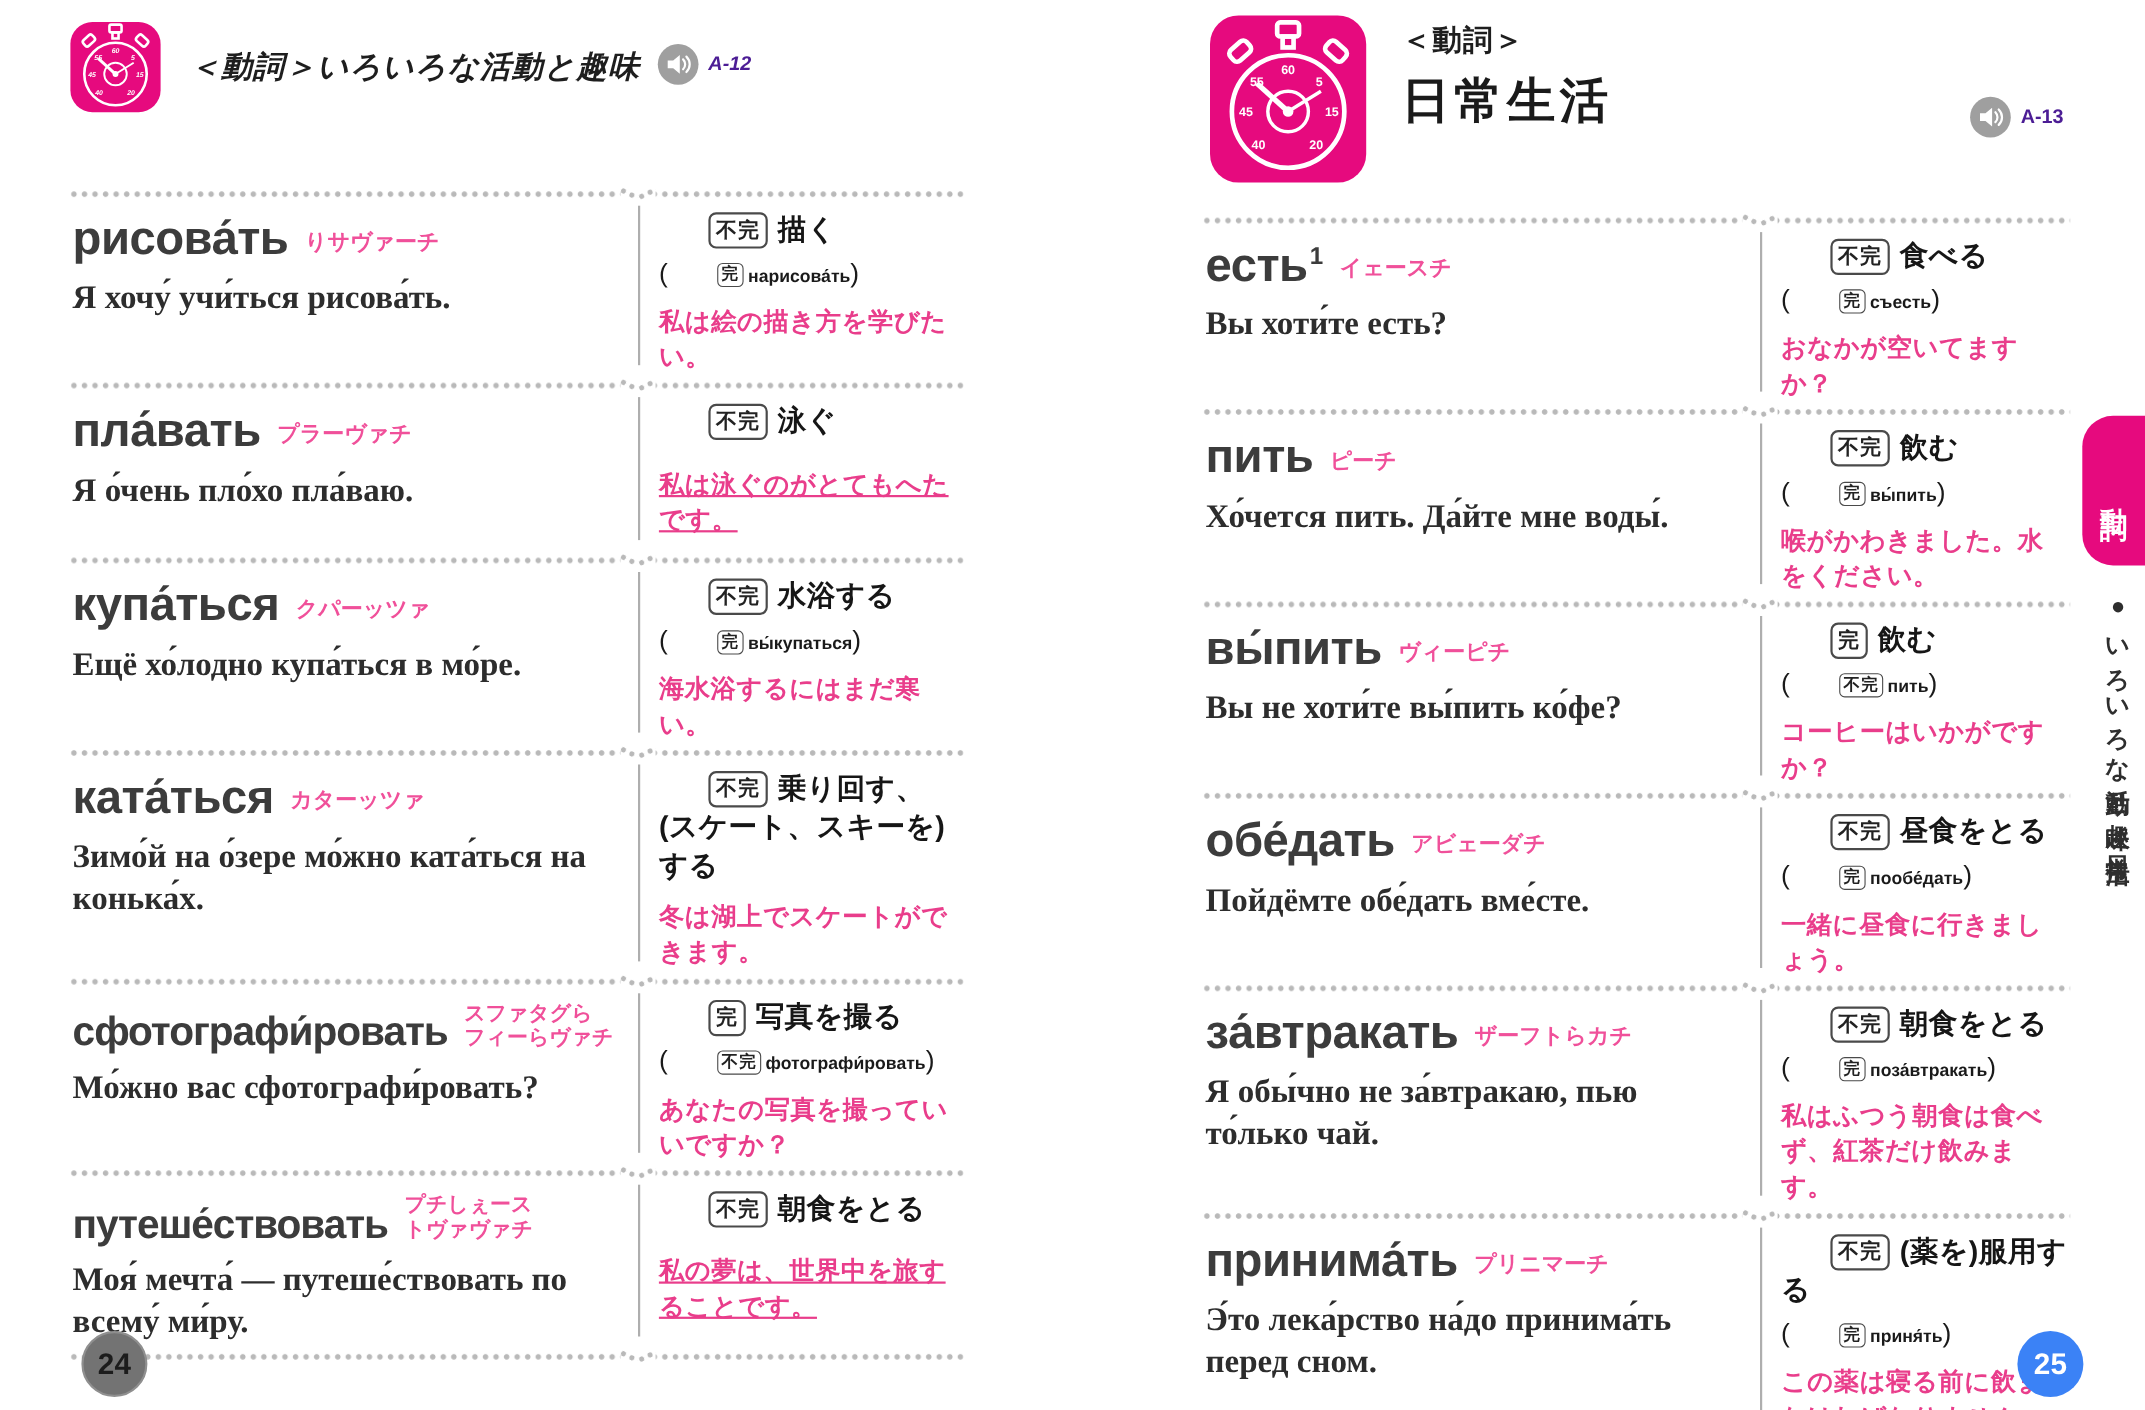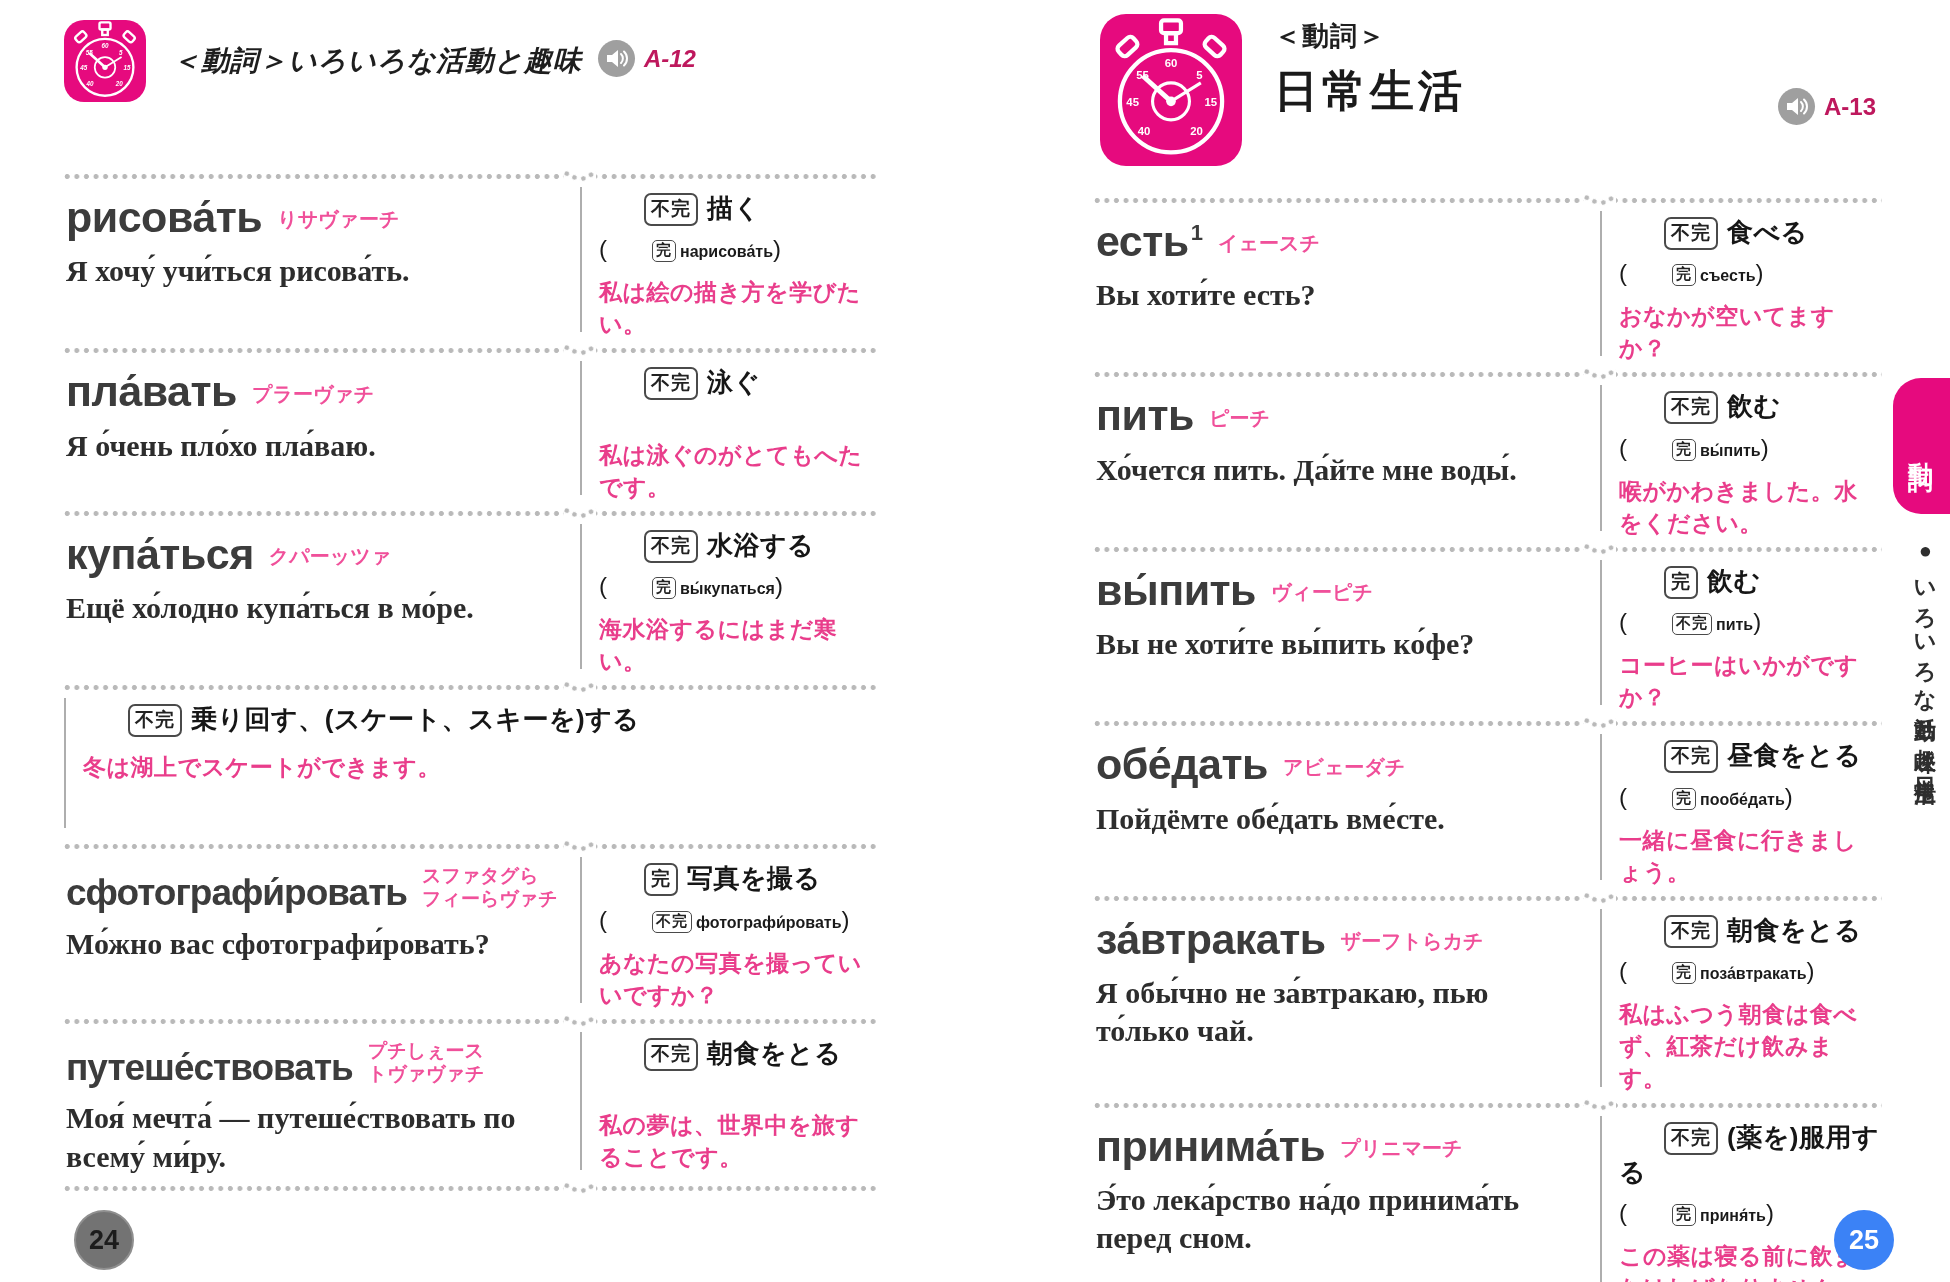--- a/index.html
+++ b/index.html
@@ -12,21 +12,21 @@
   #page-24 { left:64px;  width:812px; }
   #page-25 { left:1094px; width:788px; }
 
   
   .hdr-l { height:172px; display:flex; align-items:flex-start; box-sizing:border-box;font-style:italic; }
   .icon-s { width:82px; height:82px; border-radius:20px; background:#e60a7e; margin-top:20px; flex:0 0 auto; }
   .hdr-l .ttl { margin-top:42px; margin-left:26px; font-size:28px; font-weight:bold; color:#1e1e1e; letter-spacing:1px; white-space:nowrap; }
   .audio { display:flex; align-items:center; gap:9px; }
   .hdr-l .audio { margin-top:40px; margin-left:16px; }
   .audio-circle { width:37px; height:37px; border-radius:50%; background:#9f9f9f; flex:0 0 auto; }
-  .audio-code { font-size:24px; font-weight:bold; color:#be185d;text-align:right; }
+  .audio-code { font-size:18px; font-weight:bold; color:#4c1d95;text-align:right; }
 
   .hdr-r { position:relative; height:196px; }
   .icon-b { position:absolute; left:6px; top:14px; width:142px; height:152px; border-radius:26px; background:#e60a7e; }
   .hdr-r .cat { position:absolute; left:180px; top:18px; font-size:27px; font-weight:bold; color:#1e1e1e; letter-spacing:1px; }
   .hdr-r .ttl-big { position:absolute; left:180px; top:62px; font-size:44px; font-weight:bold; color:#1a1a1a; letter-spacing:4px; }
   .hdr-r .audio { position:absolute; right:6px; top:88px; }
 
   
   .sep { position:relative; height:9px;
     background-image:radial-gradient(circle at 3.2px 4.5px,#b9b9b9 2.1px,transparent 2.9px);
@@ -58,21 +58,21 @@
   .example { font-family:"Liberation Serif","DejaVu Serif",serif; font-weight:bold; font-size:30px; color:#2d2d2d; margin-top:12px; line-height:1.28; }
 
   .asp-box { display:inline-block; border:2px solid #4a4a4a; border-radius:7px; font-size:19px; font-weight:bold; color:#222; padding:1px 5px 2px; margin-right:9px; vertical-align:2px; letter-spacing:1px;margin-left:45px; }
   .meaning { font-size:26px; font-weight:bold; color:#161616; letter-spacing:0.5px; line-height:1.35; }
   .pair-line { margin-top:9px; font-size:21px; color:#1a1a1a; }
   .pair-line::before { content:'('; font-size:24px; }
   .pair-line::after  { content:')'; font-size:24px; }
   .pair-line .asp-box { font-size:15px; border-width:1.5px; border-radius:5px; padding:0 3px 1px; margin-right:4px; vertical-align:2px; }
   .pair-word { font-weight:bold; font-size:16px; }
   .trans { color:#e93d8b; font-size:23px; font-weight:bold; margin-top:13px; line-height:1.4; letter-spacing:0.5px; }
-  .trans.gap { margin-top:38px; }
+  .trans.gap { margin-top:23px;text-decoration:underline; }
 
   
   .side-tab { position:absolute; right:0; top:378px; width:57px; height:136px; background:#e60a7e; border-radius:28px 0 0 28px; display:flex; align-items:center; justify-content:center; }
   .side-tab span { writing-mode:vertical-rl; color:#fff; font-size:25px; font-weight:bold; letter-spacing:4px; }
   .side-note { position:absolute; right:10px; top:538px; writing-mode:vertical-rl; font-size:22px; font-weight:bold; color:#2e2e2e; letter-spacing:2px; }
 
   
   .pgnum { position:absolute; top:1210px; width:60px; height:60px; border-radius:50%; display:flex; align-items:center; justify-content:center; font-size:27px; font-weight:bold; box-sizing:border-box; }
   #pg24 { left:74px; background:#737373; border:2px solid #8f8f8f; color:#1c1c1c; }
   #pg25 { left:1834px; background:#3b82f6; color:#fff; }
@@ -171,20 +171,27 @@
       <div class="meaning-line"><span class="asp-box">不完</span><span class="meaning">水浴する</span></div>
       <div class="pair-line"><span class="asp-box">完</span><span class="pair-word">вы́купаться</span></div>
       <div class="trans">海水浴するにはまだ寒い。</div>
     </div>
   </div>
   <div class="sep">
       <span class="notch"></span>
     </div>
 
   <div class="entry">
+    <div class="cell-l">
+      <div class="headline">
+        <span class="hw">ката́ться</span>
+        <span class="kana">カターッツァ</span>
+      </div>
+      <div class="example">Зимо́й на о́зере мо́жно ката́ться на конька́х.</div>
+    </div>
     <div class="cell-r">
       <div class="meaning-line"><span class="asp-box">不完</span><span class="meaning">乗り回す、(スケート、スキーを)する</span></div>
       <div class="trans">冬は湖上でスケートができます。</div>
     </div>
   </div>
   <div class="sep">
       <span class="notch"></span>
     </div>
 
   <div class="entry">

